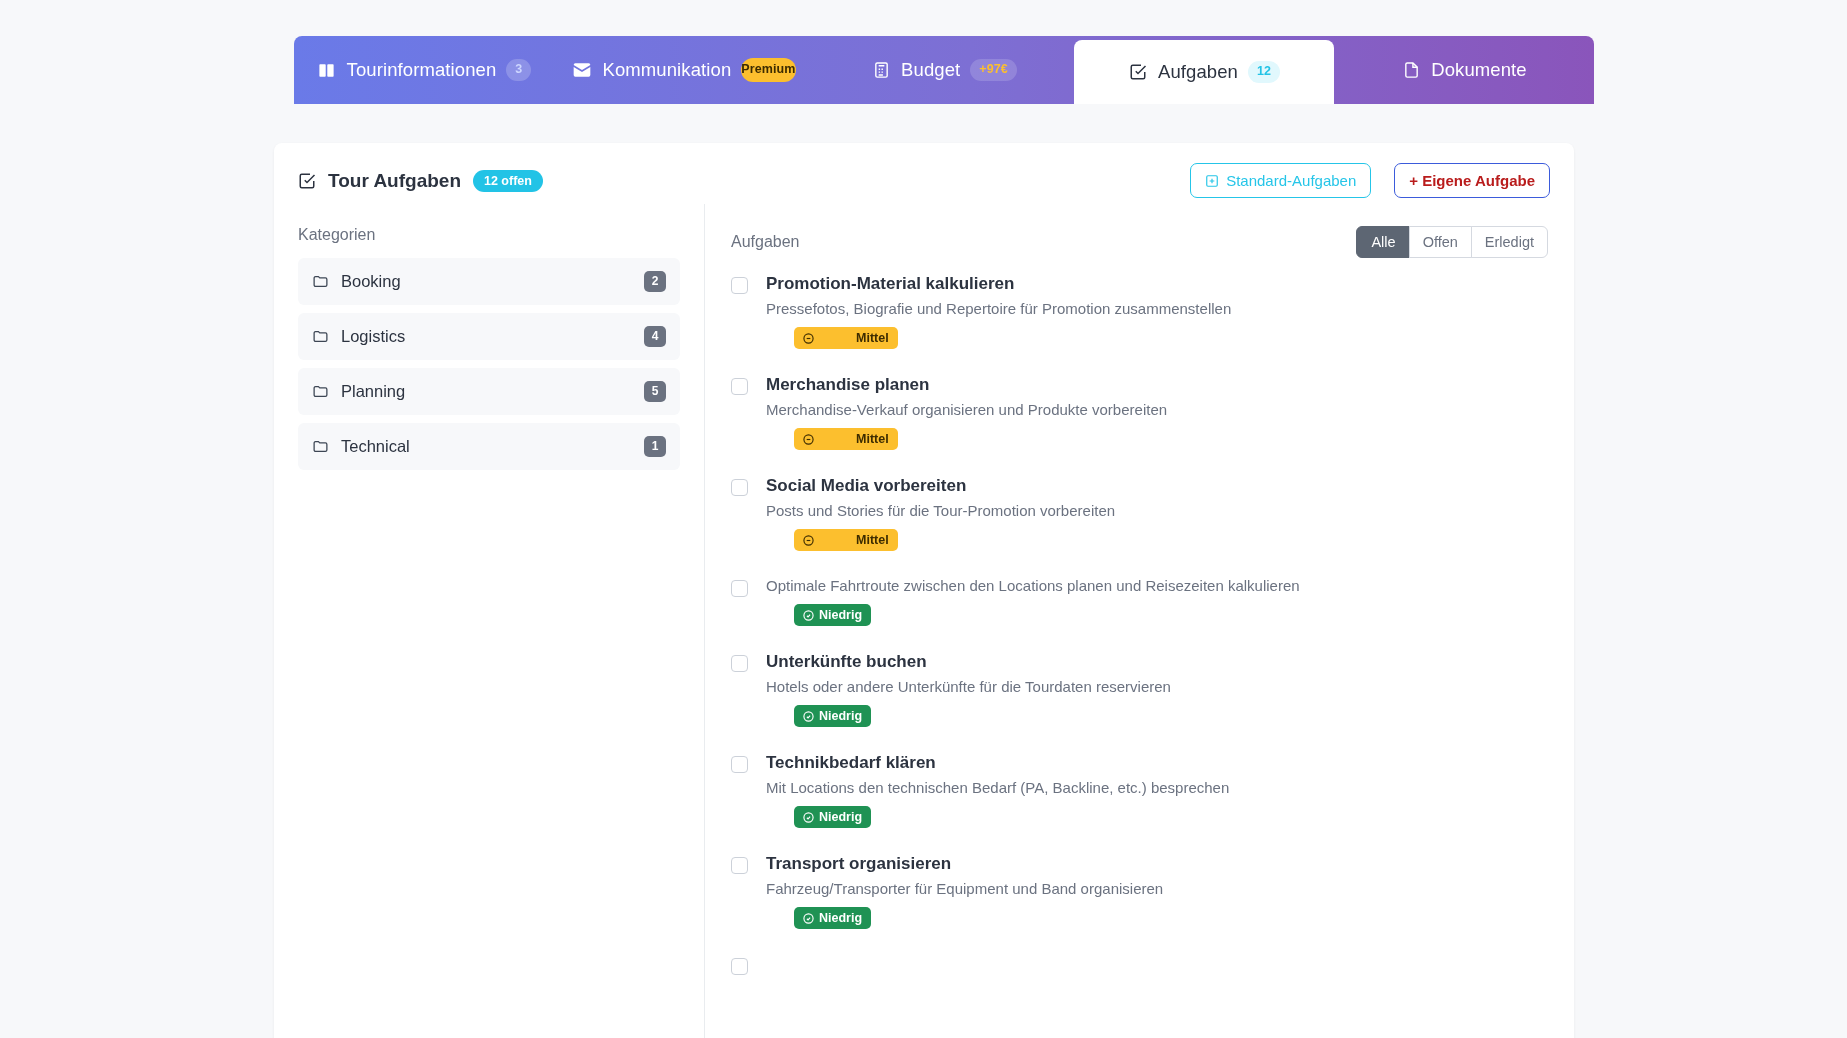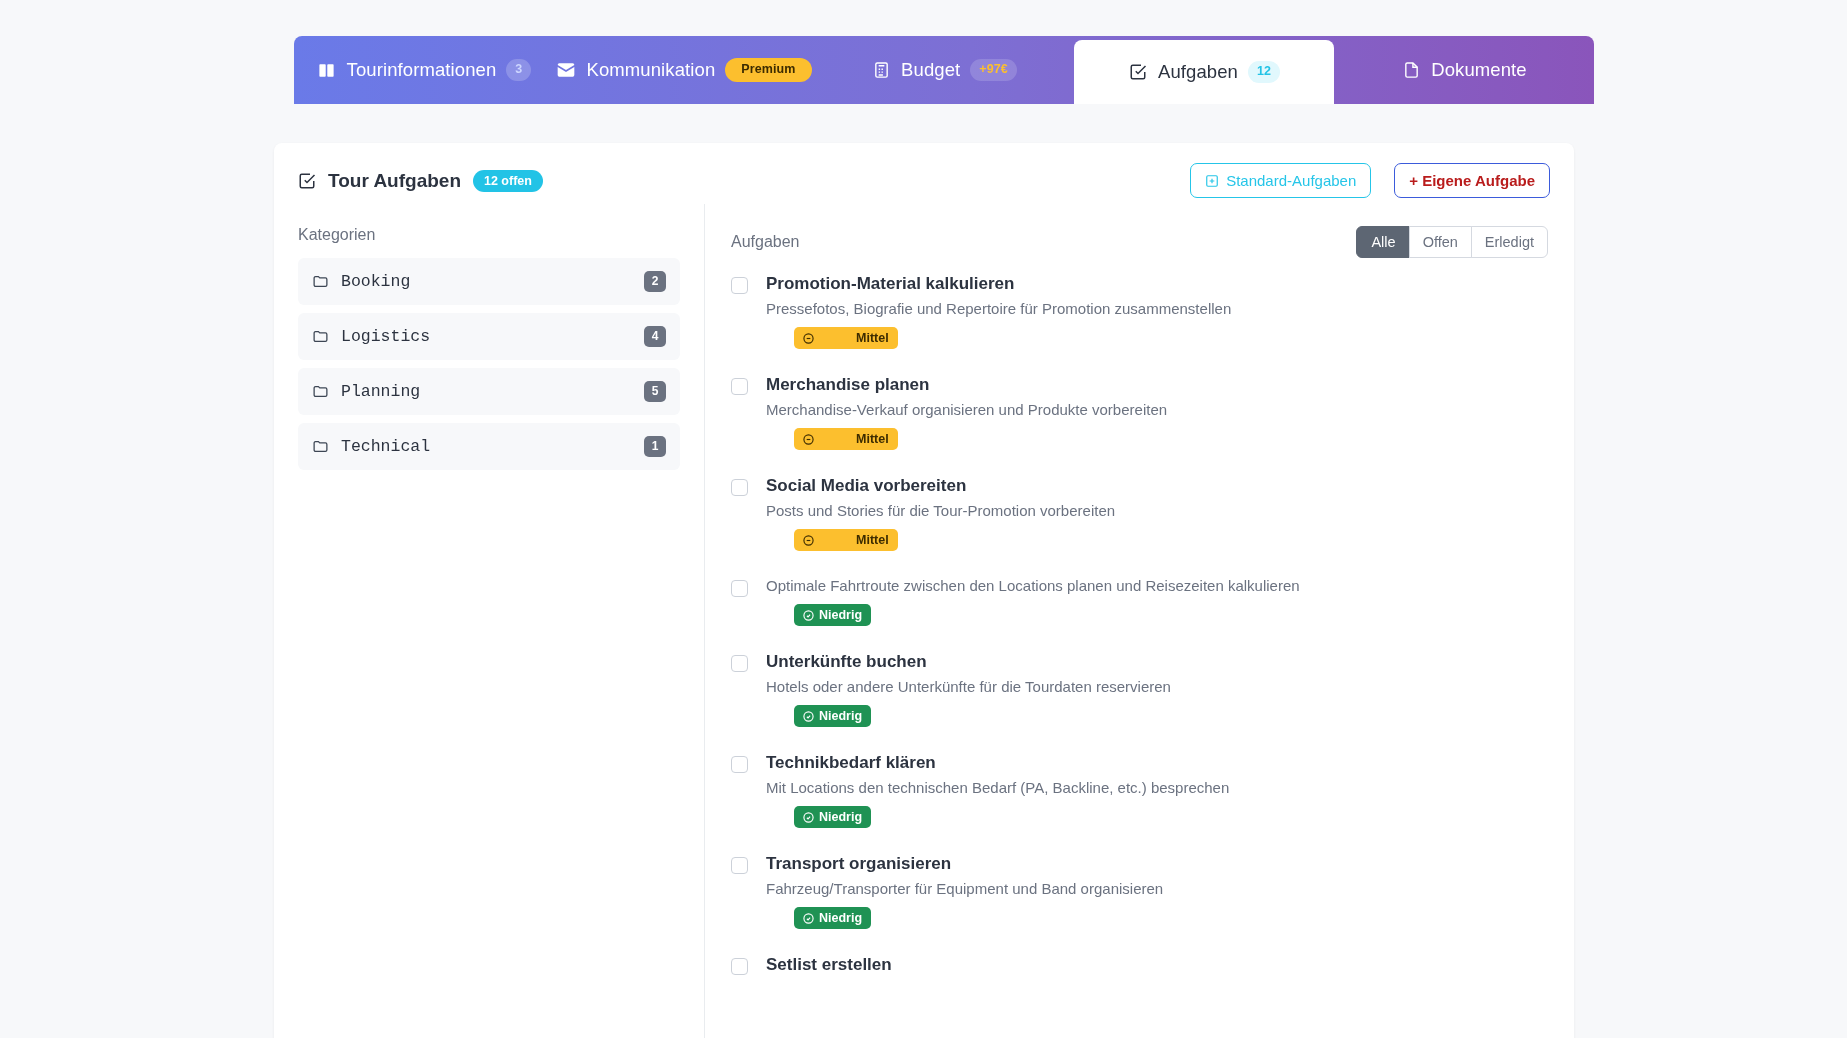--- a/index.html
+++ b/index.html
@@ -57,21 +57,21 @@
 
   .badge-pill {
     font-size: 12.5px;
     font-weight: bold;
     padding: 3px 9px;
     border-radius: 11px;
     line-height: 1.25;
     white-space: nowrap;
   }
   .badge-count-blue { background: rgba(255,255,255,0.20); color: #cdd6ff; }
-  .badge-premium { background: #fcbf2e; color: #3d2c00; border-radius: 12px; padding: 4px 16px; }
+  .badge-premium { background: #fcbf2e; color: #3d2c00; border-radius: 12px; padding: 4px 0; }
   .badge-budget { background: rgba(255,255,255,0.16); color: #fcbf2e; }
   .badge-cyan { background: #e1f8fd; color: #22c3e6; }
 
   
   .card {
     position: absolute;
     left: 274px;
     top: 143px;
     width: 1300px;
     height: 1000px;
@@ -143,21 +143,21 @@
     display: flex;
     align-items: center;
     justify-content: space-between;
     background: #f7f8fa;
     border-radius: 6px;
     padding: 13px 14px;
     margin-bottom: 8px;
     cursor: pointer;
   }
   .cat-left { display: flex; align-items: center; gap: 12px; }
-  .cat-name { font-size: 16.5px; color: #2c3340; font-family: Liberation Mono, monospace; }
+  .cat-name { font-size: 16.5px; color: #2c3340; }
   .folder-icon { display: inline-flex; color: #3d4654; width: 17px; height: 17px; }
   .cat-count {
     background: #6b7280;
     color: #ffffff;
     font-size: 12px;
     font-weight: bold;
     border-radius: 5px;
     min-width: 22px;
     text-align: center;
     padding: 3px 7px;
@@ -461,22 +461,19 @@
                     <svg width="11" height="11" viewBox="0 0 24 24" fill="none" stroke="currentColor" stroke-width="2.5">
                       <circle cx="12" cy="12" r="10"></circle>
                       <path d="M8.5 12.5l2.5 2.5 4.5-5"></path>
                     </svg>
                   </span>
                   <span>Niedrig</span>
                 </span></div>
             </div>
             <div class="task">
               <span class="task-check"></span>
-              <div class="task-main">
-                <div class="task-title">Setlist erstellen</div>
-              </div>
             </div>
           </div>
       </div>
 
     </div>
   </div>
 </div>
 
 </body></html>

